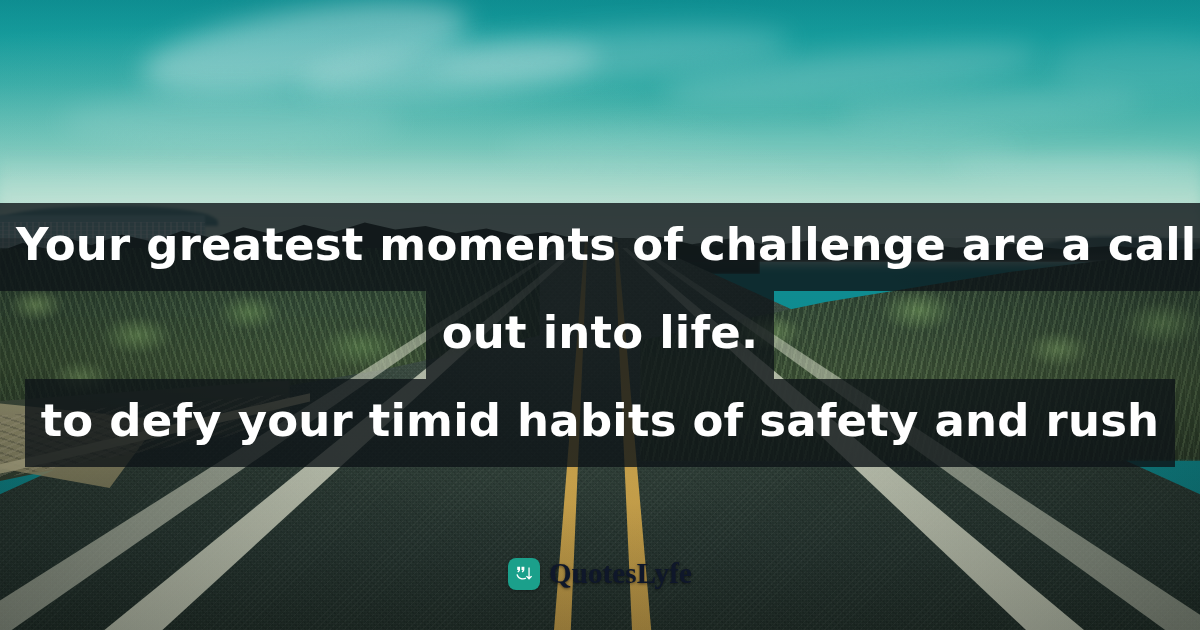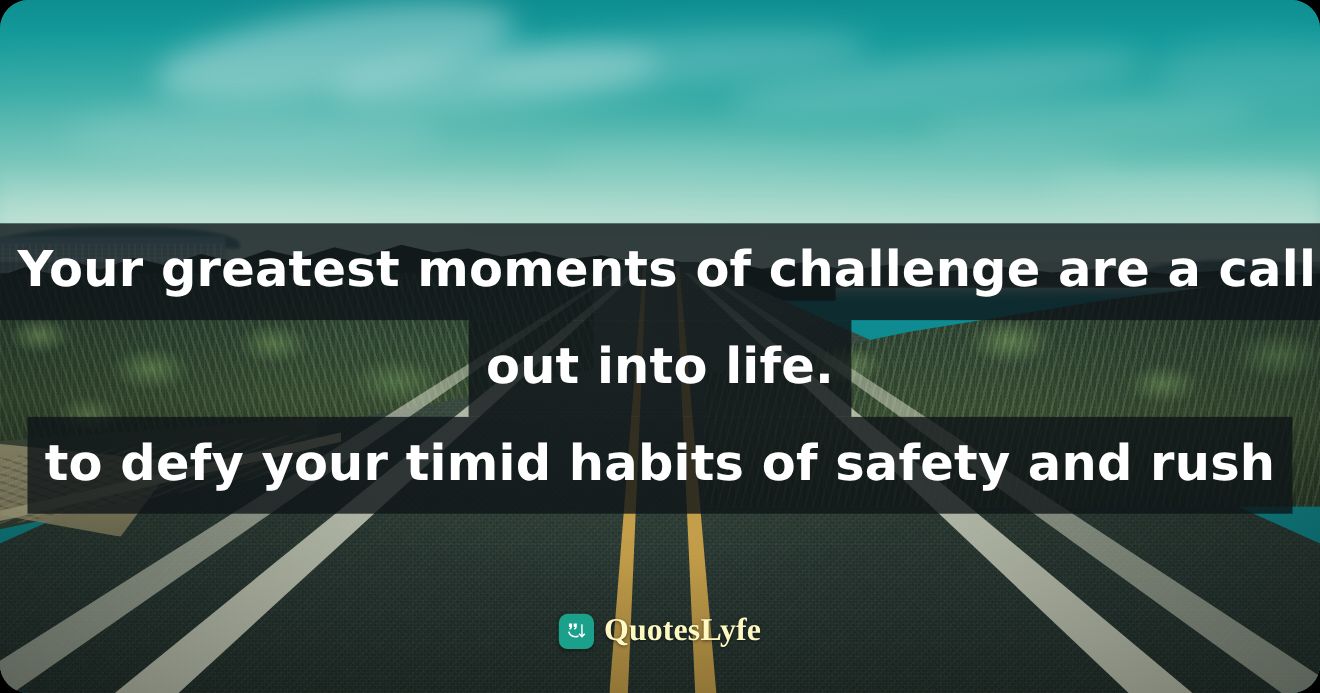--- a/index.html
+++ b/index.html
@@ -7,21 +7,20 @@
     padding: 0;
     background: #000;
   }
   #stage {
     position: relative;
     width: 1200px;
     height: 630px;
     overflow: hidden;
     font-family: "DejaVu Sans", sans-serif;
     background: #0f8f94;
-    border-radius: 26px;
   }
 
   
   .sky {
     position: absolute;
     left: 0; top: 0;
     width: 1200px;
     height: 262px;
     background:
       linear-gradient(to bottom,
@@ -332,21 +331,21 @@
   .logo-mark {
     width: 32px; height: 32px;
     border-radius: 8px;
     background: #1ba08b;
     display: flex;
     align-items: center;
     justify-content: center;
     box-shadow: 0 1px 3px rgba(0,0,0,.35);
   }
   .logo-text {
-    color: #fef9c3;
+    color: #0f172a;
     font-family: "Liberation Serif", serif;
     font-weight: bold;
     font-size: 29px;
     letter-spacing: 0.1px;
     text-shadow: 0 1px 3px rgba(0,0,0,.55);
   }
 </style>
 </head>
 <body>
 

